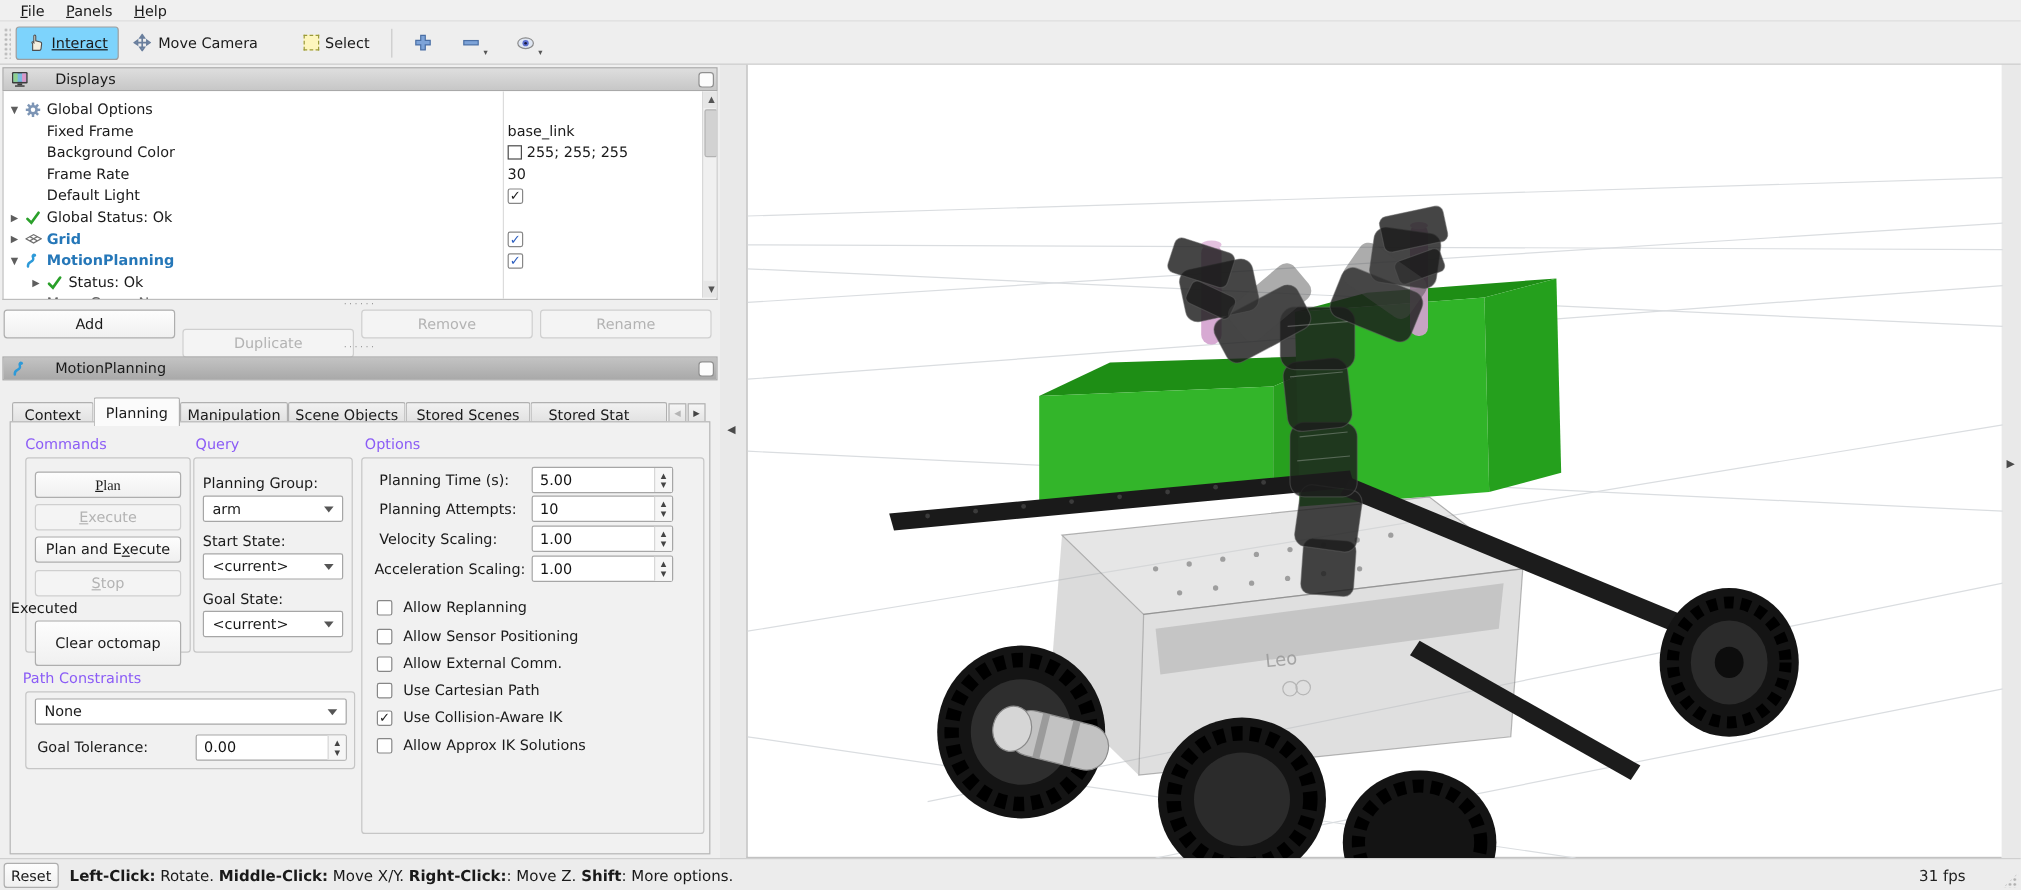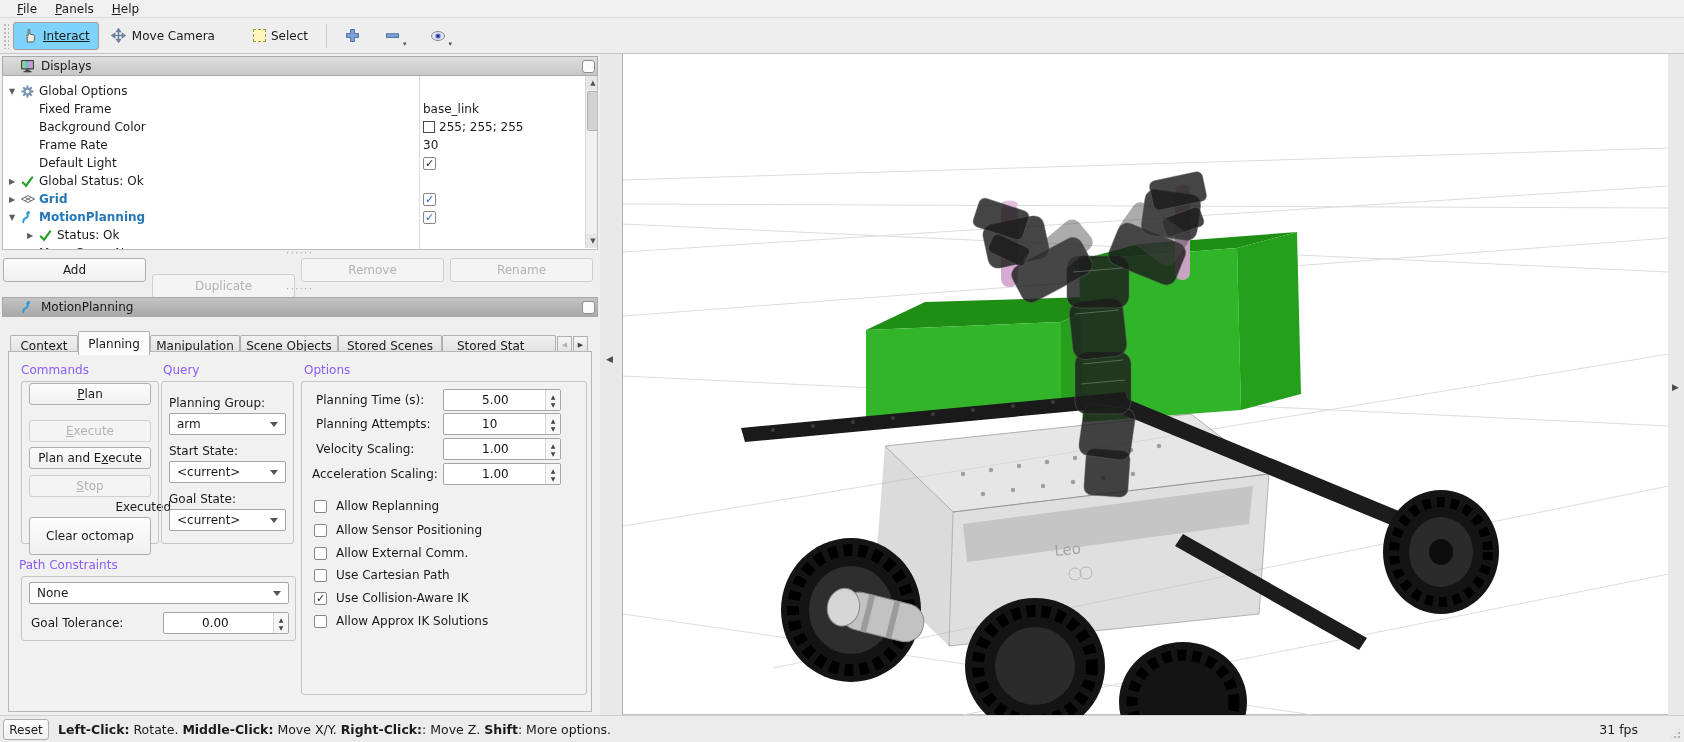--- a/index.html
+++ b/index.html
@@ -23,21 +23,21 @@
              background-size:4px 4px; }
   .tb-btn { display:flex; align-items:center; gap:5px; height:28px; padding:0 8px; border-radius:3px; }
   .tb-btn.pressed { background:#7dd3fc; border:1px solid #9e9e9e;text-decoration:underline; }
   .tb-sep { width:1px; height:24px; background:#c9c9c9; margin:0 10px; }
   .tb-ico { display:inline-flex; width:16px; height:16px; align-items:center; justify-content:center; }
   .select-swatch { width:13px; height:13px; background:#fdf6bd; border:1px dashed #9a9a3a; }
   .caret { font-size:7px; color:#555; align-self:flex-end; margin:0 2px 2px -3px; }
 
   
   .left-col { left:0; top:54px; width:600px; height:661px; background:#efefef; }
-  .panel-header { display:flex; align-items:center; gap:6px; padding-left:16px;
+  .panel-header { display:flex; align-items:center; gap:22px; padding-left:5px;
                   border:1px solid #a9a9a9; }
   .ph-light { background:linear-gradient(#dedede,#c7c7c7); }
   .ph-dark  { background:linear-gradient(#c3c3c3,#a9a9a9); }
   .float-btn { position:absolute; width:13px; height:13px; background:#fcfcfc;
                border:1px solid #8f8f8f; border-radius:3px; }
 
   .tree { left:2px; top:22px; width:596px; height:174px; background:#ffffff;
           border:1px solid #bdbdbd; border-top:none; overflow:hidden; }
   .trows { position:absolute; left:0; top:6px; width:582px; }
   .trow { height:18px; display:flex; align-items:center; position:relative; }
@@ -79,21 +79,21 @@
   .mp-frame { position:absolute; left:8px; top:297px; width:584px; height:361px;
               border:1px solid #b6b6b6; background:#f1f1f1; z-index:1; }
   .gbox { position:absolute; border:1px solid #c6c6c6; border-radius:3px; }
   .sect-label { position:absolute; font-size:12px; color:#8b5cf6; white-space:nowrap; }
 
   .combo { position:absolute; height:22px; border:1px solid #a6a6a6; border-radius:2px; background:#fff;
            display:flex; align-items:center; padding:0 7px; }
   .combo-arrow { margin-left:auto; width:0; height:0; border-left:4px solid transparent;
                  border-right:4px solid transparent; border-top:5px solid #555; }
   .spin { position:absolute; height:22px; border:1px solid #a6a6a6; border-radius:2px; background:#fff;
-          display:flex;padding-left:32px; }
+          display:flex; }
   .spin input { flex:1; border:none; outline:none; background:transparent; padding:0 6px;
                 font:12px "DejaVu Sans","Liberation Sans",sans-serif; color:#111; min-width:0; }
   .spin-arrows { width:15px; display:flex; flex-direction:column; align-items:center; justify-content:center;
                  gap:1px; font-size:6px; color:#444; border-left:1px solid #d7d7d7; background:#f6f6f6; }
   .fchk-row { position:absolute; display:flex; align-items:center; gap:9px; }
   .flabel { position:absolute; white-space:nowrap; }
 
   
   .gutter-l { left:600px; top:54px; width:22px; height:661px; background:#e9e9e9; }
   .gutter-r { left:1668px; top:54px; width:16px; height:661px; background:#e9e9e9; }
@@ -344,33 +344,33 @@
     </div>
   <div class="tabscroll" style="left:557px;color:#b5b5b5;">◀</div>
   <div class="tabscroll" style="left:573px;color:#444;">▶</div>
 
   <div class="mp-frame">
     <span class="sect-label" style="left:12px;top:11px;">Commands</span>
     <span class="sect-label" style="left:154px;top:11px;">Query</span>
     <span class="sect-label" style="left:295px;top:11px;">Options</span>
 
     <div class="gbox" style="left:12px;top:29px;width:138px;height:163px;"></div>
-    <div class="abs btn" style="left:20px;top:31px;width:122px;height:22px;">
+    <div class="abs btn" style="left:20px;top:41px;width:122px;height:22px;font-family:Liberation Serif, serif;">
       <span><span></span><span class="mn-u">P</span><span>lan</span></span>
     </div>
     <div class="abs btn disabled" style="left:20px;top:68px;width:122px;height:22px;">
       <span><span></span><span class="mn-u">E</span><span>xecute</span></span>
     </div>
     <div class="abs btn" style="left:20px;top:95px;width:122px;height:22px;">
       <span><span>Plan and E</span><span class="mn-u">x</span><span>ecute</span></span>
     </div>
     <div class="abs btn disabled" style="left:20px;top:123px;width:122px;height:22px;">
       <span><span></span><span class="mn-u">S</span><span>top</span></span>
     </div>
-    <span class="flabel" style="left:0;top:148px;width:162px;text-align:right;">Executed</span>
+    <span class="flabel" style="left:0;top:148px;width:162px;text-align:left;">Executed</span>
     <div class="abs btn" style="left:20px;top:165px;width:122px;height:38px;">
         <span>Clear octomap</span>
       </div>
 
     <div class="gbox" style="left:152px;top:29px;width:133px;height:163px;"></div>
     <span class="flabel" style="left:160px;top:44px;">Planning Group:</span>
     <div class="combo" style="left:160px;top:61px;width:117px;align-items:center;">
       <span>arm</span>
         <span class="combo-arrow"></span>
     </div>

